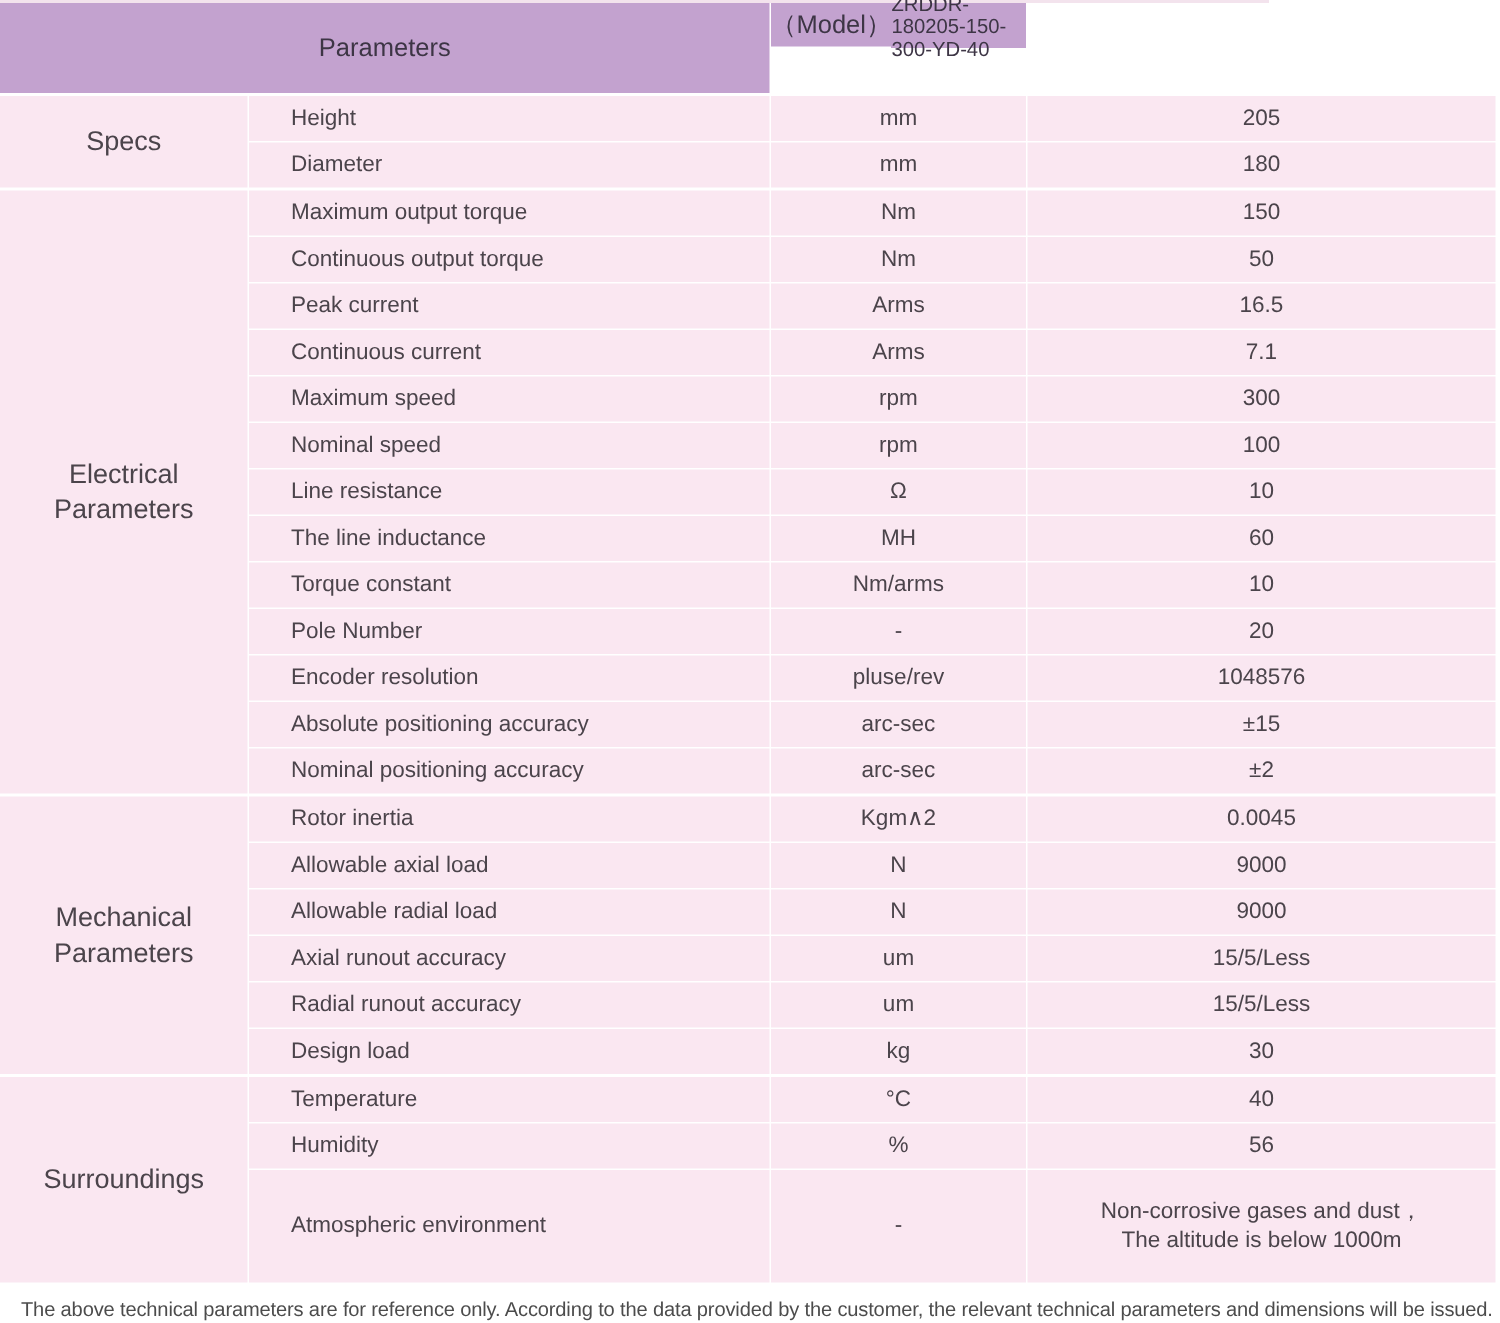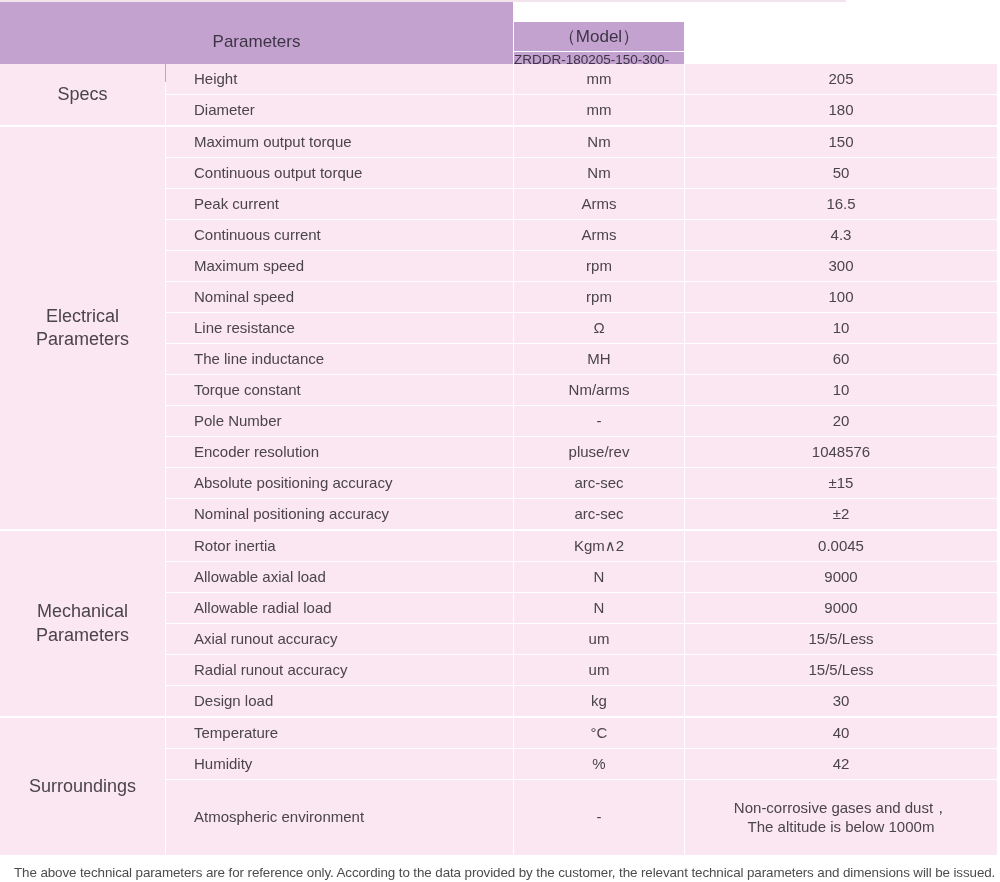--- a/index.html
+++ b/index.html
@@ -30,21 +30,21 @@
     height:60px;
     background:var(--divider);
   }
   .hcell{
     background:var(--header-bg);
     display:flex;align-items:center;justify-content:center;
     font-size:17px;color:var(--header-text);
   }
   .hcell.model-col{
     background:transparent;
-    flex-direction:column;align-items:stretch;justify-content:flex-start;margin-top:20px;
+    flex-direction:row;align-items:stretch;justify-content:flex-start;
   }
   .model-top{
     height:29px;margin-bottom:1px;background:var(--header-bg);
     display:flex;align-items:center;justify-content:center;
     font-size:17px;color:var(--header-text);
   }
   .model-bottom{
     height:30px;background:var(--header-bg);
     display:flex;align-items:center;justify-content:center;
     font-size:13.5px;color:var(--header-text);
@@ -123,21 +123,21 @@
         <div class="cell value">50</div>
       </div>
       <div class="row">
         <div class="cell param">Peak current</div>
         <div class="cell unit">Arms</div>
         <div class="cell value">16.5</div>
       </div>
       <div class="row">
         <div class="cell param">Continuous current</div>
         <div class="cell unit">Arms</div>
-        <div class="cell value">4.3</div>
+        <div class="cell value">7.1</div>
       </div>
       <div class="row">
         <div class="cell param">Maximum speed</div>
         <div class="cell unit">rpm</div>
         <div class="cell value">300</div>
       </div>
       <div class="row">
         <div class="cell param">Nominal speed</div>
         <div class="cell unit">rpm</div>
         <div class="cell value">100</div>
@@ -217,21 +217,21 @@
     <div class="section" style="grid-template-rows:30px 30px 75px;">
       <div class="cat">Surroundings</div>
       <div class="row">
         <div class="cell param">Temperature</div>
         <div class="cell unit">°C</div>
         <div class="cell value">40</div>
       </div>
       <div class="row">
         <div class="cell param">Humidity</div>
         <div class="cell unit">%</div>
-        <div class="cell value">42</div>
+        <div class="cell value">56</div>
       </div>
       <div class="row">
         <div class="cell param">Atmospheric environment</div>
         <div class="cell unit">-</div>
         <div class="cell value">Non-corrosive gases and dust，
 The altitude is below 1000m</div>
       </div>
     </div>
 
   </div>

